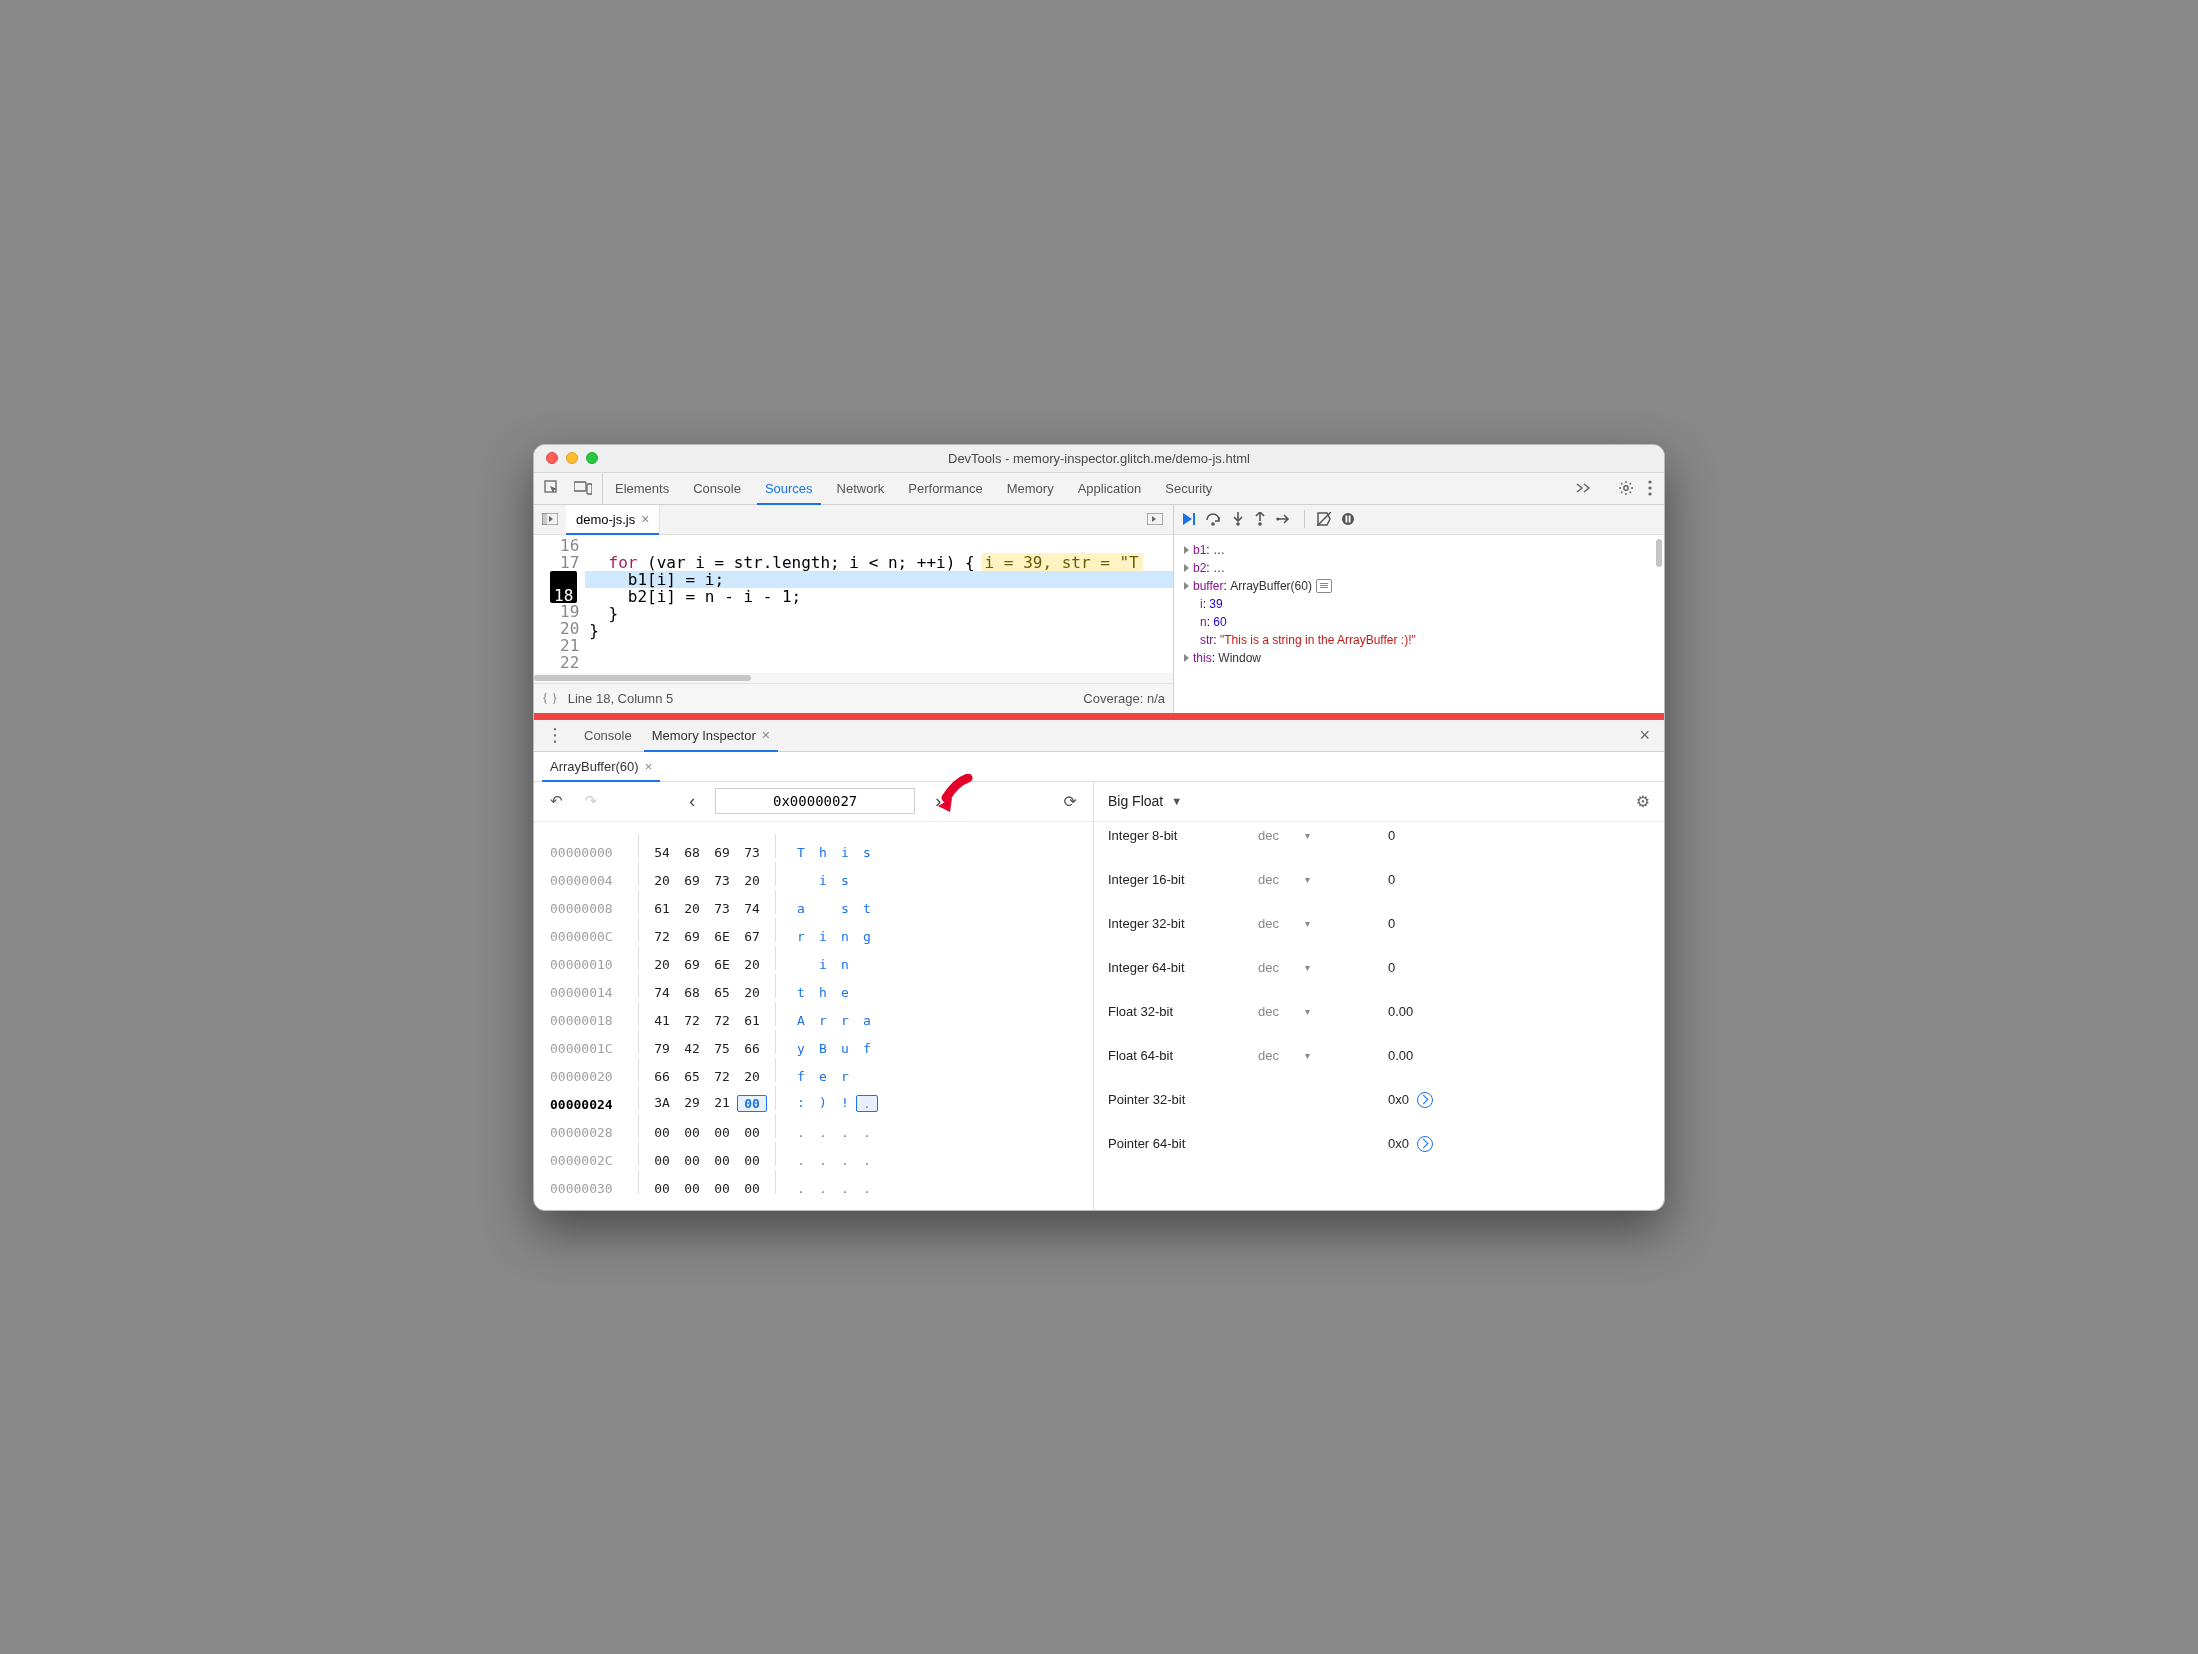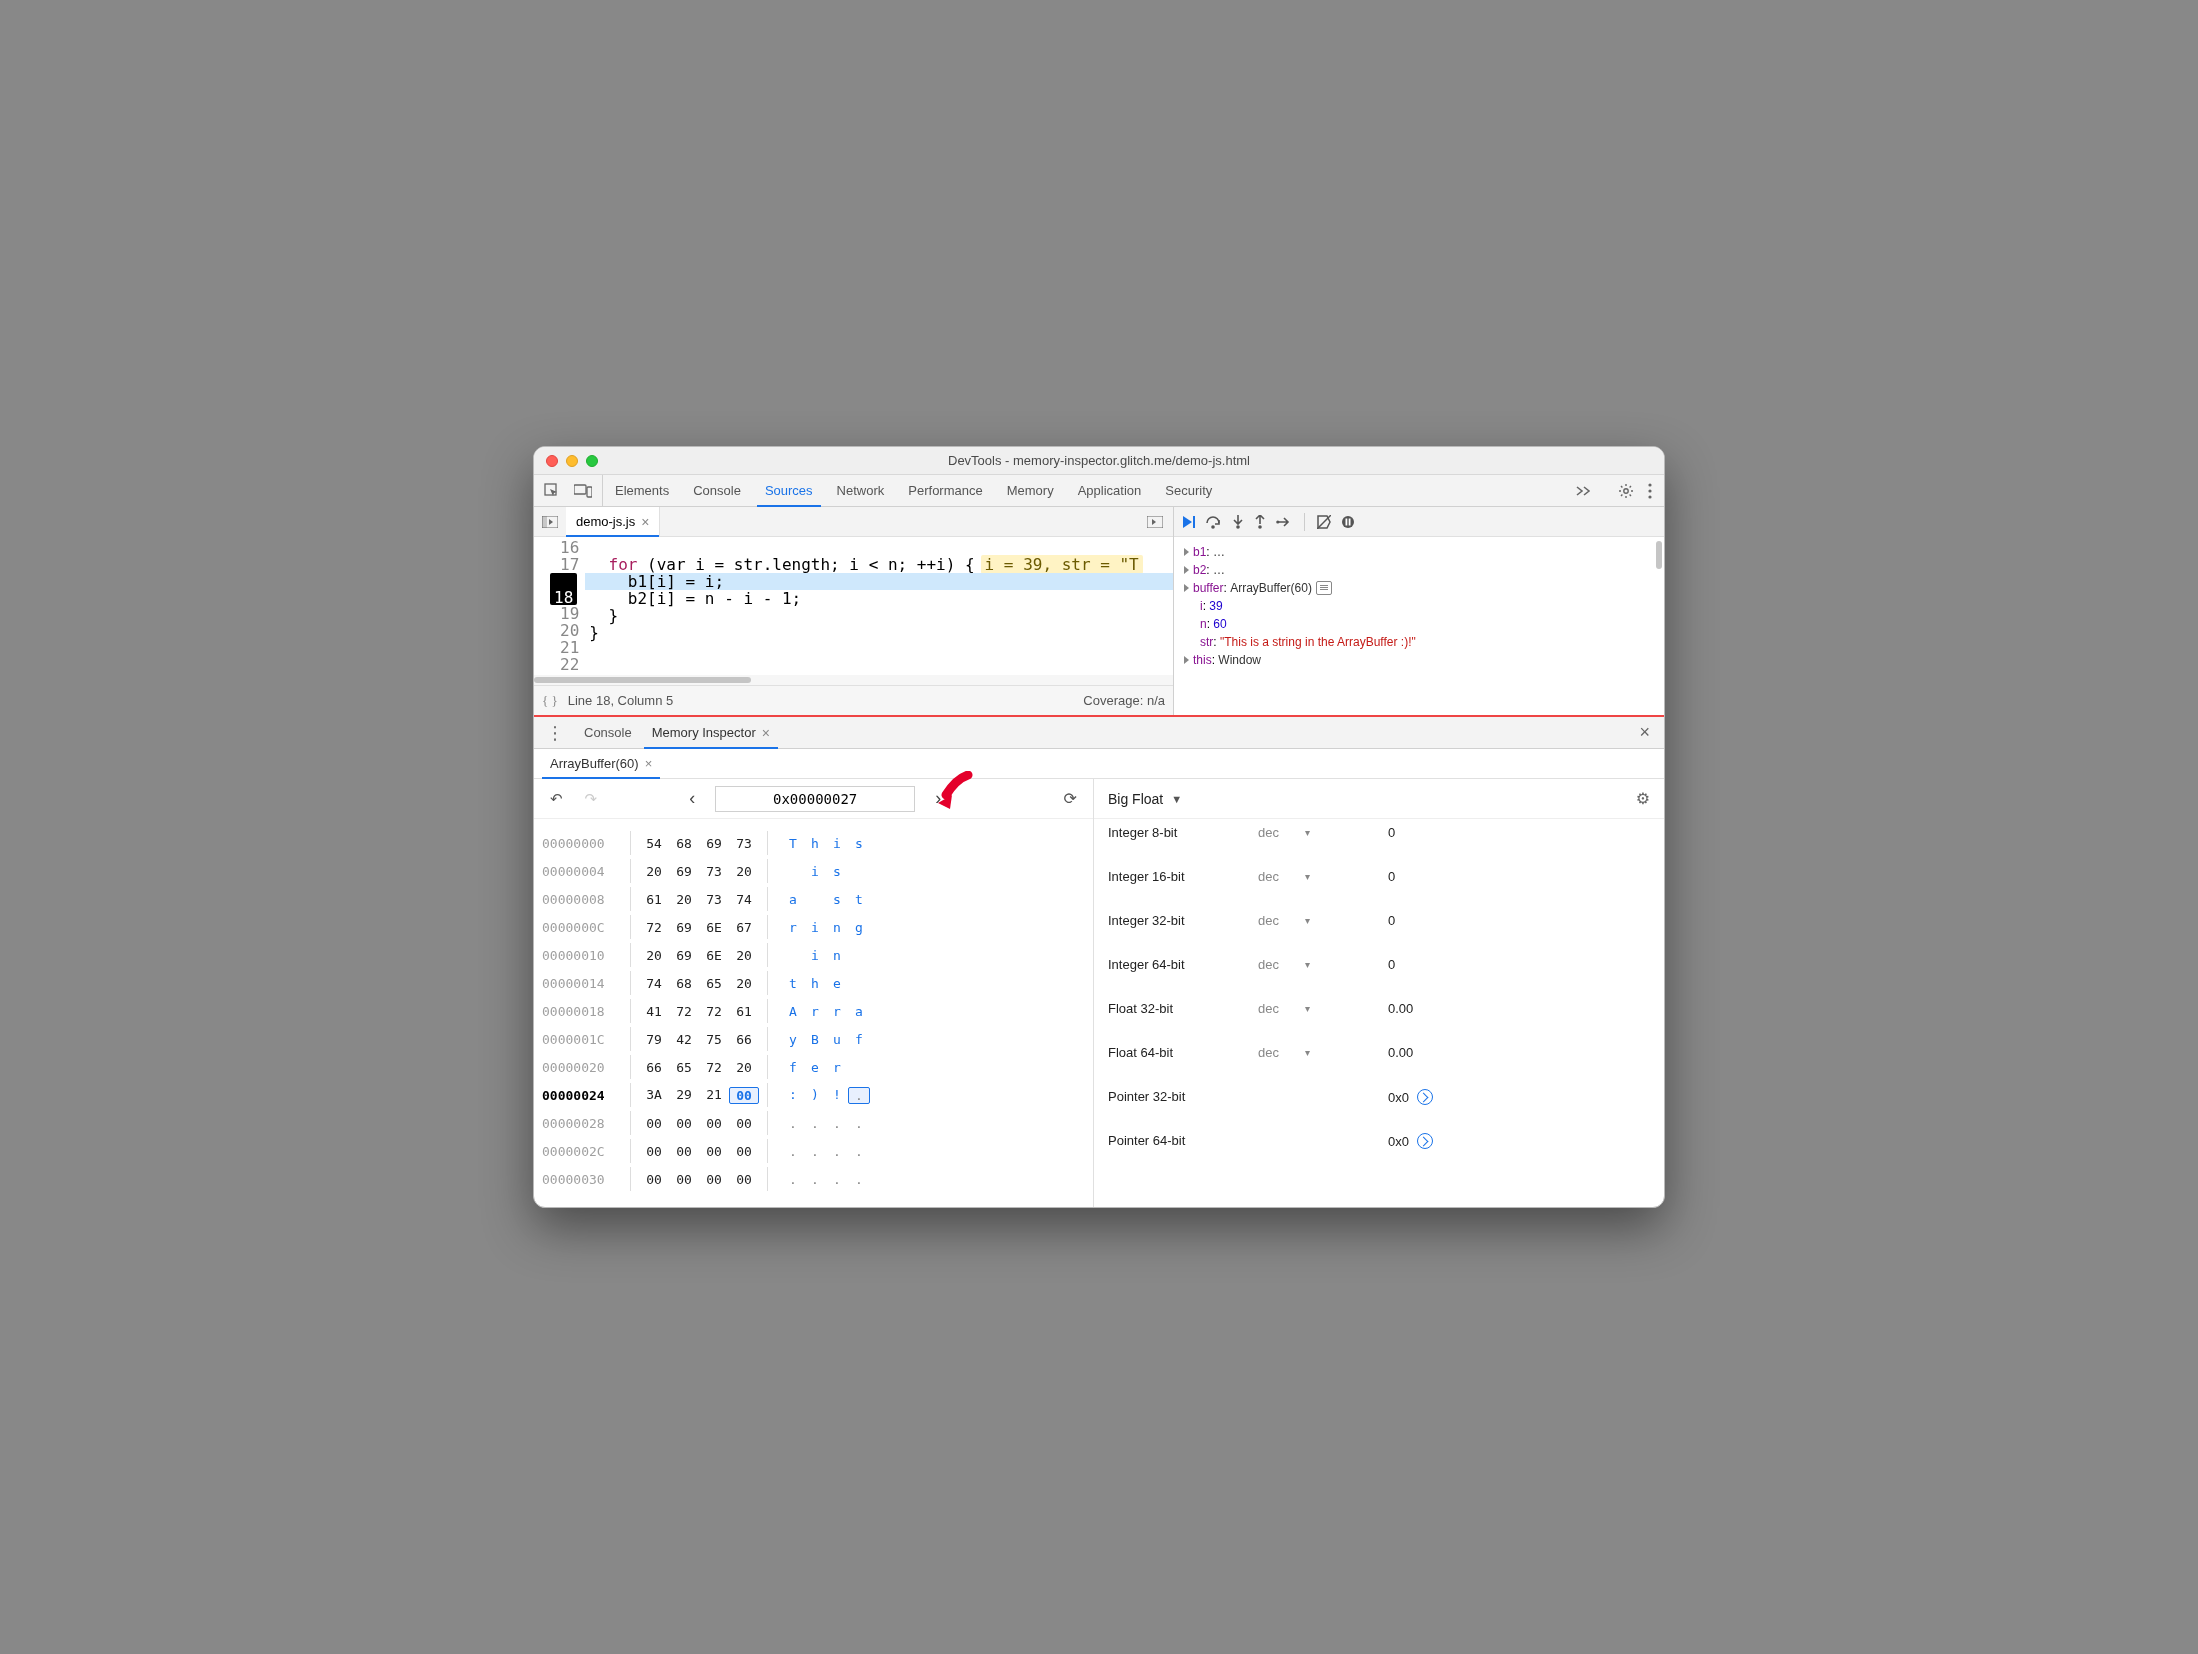--- a/index.html
+++ b/index.html
@@ -19,21 +19,21 @@
 .tb-icons { display:flex; align-items:center; padding:0 10px; gap:14px; border-right:1px solid #d0d0d0; height:100%;}
 .tb-icons svg { fill:#666; }
 .tabs { display:flex; height:100%; flex:1; align-items:stretch; }
 .tabs .tab { padding: 0 12px; display:flex; align-items:center; color:#555; cursor:pointer; position:relative; }
 .tabs .tab.active { color:#1a73e8; }
 .tabs .tab.active::after { content:""; position:absolute; bottom:-1px; left:4px; right:4px; height:2px; background:#1a73e8; }
 .overflow { padding:0 12px; color:#555; display:flex; align-items:center;}
 .right-icons { display:flex; align-items:center; gap:14px; padding:0 12px;}
 .right-icons svg { fill:#666; }
 
-.pane-row { display:flex; border-bottom:2px solid #ef4444; }
+.pane-row { display:flex; border-bottom:7px solid #ef4444; }
 
 .sources-left { flex:1; border-right:1px solid #d0d0d0; }
 .source-tabbar { height:30px; display:flex; align-items:center; border-bottom:1px solid #e0e0e0; background:#f3f3f3; }
 .stabs-icon { padding:0 8px; }
 .source-tab { height:100%; display:flex; align-items:center; padding: 0 10px; gap:6px; background:#fff; border-right:1px solid #e0e0e0; position:relative;}
 .source-tab::after { content:""; position:absolute; bottom:-1px; left:0; right:0; height:2px; background:#1a73e8; }
 .source-tab .x { color:#888; font-size:14px; cursor:pointer; }
 .flex-spacer { flex:1; }
 .snippets-icon { padding:0 10px; }
 
@@ -85,21 +85,21 @@
 .ghost-btn{background:none;border:none;color:#555;cursor:pointer;padding:4px 6px;font-size:15px;}
 .ghost-btn.disabled{color:#ccc;}
 .nav-input{flex:0 0 200px;height:26px;border:1px solid #d0d0d0;font-family:Menlo,monospace;font-size:14px;text-align:center;margin:0 4px;}
 .mi-nav .chev{font-size:18px;color:#444;}
 .mi-nav .spacer{flex:1;}
 .refresh{font-size:16px;}
 
 .arrow-annotation{position:absolute;top:-8px;left:400px;width:40px;height:40px;z-index:10;pointer-events:none;}
 
 .hex-grid{padding:10px 8px 14px 8px;font-family:Menlo,Consolas,monospace;font-size:13px;}
-.hex-row{display:flex;height:28px;align-items:center;}
+.hex-row{display:flex;height:28px;align-items:flex-end;margin-left:8px;}
 .hex-addr{width:80px;color:#a0a0a0;}
 .hex-addr.bold{color:#000;font-weight:700;}
 .hex-sep{width:1px;background:#ddd;align-self:stretch;margin:2px 8px;}
 .hex-bytes{display:flex;gap:0;}
 .hb{width:30px;text-align:center;color:#222;}
 .hb.sel{border:1px solid #1a73e8;border-radius:2px;color:#1a73e8;font-weight:600;background:#e8f0fe;}
 .ascii{display:flex;gap:0;margin-left:6px;}
 .ac{width:22px;text-align:center;color:#1a73e8;}
 .ac.dim{color:#888;}
 .ac.sel{border:1px solid #1a73e8;border-radius:2px;background:#e8f0fe;}

